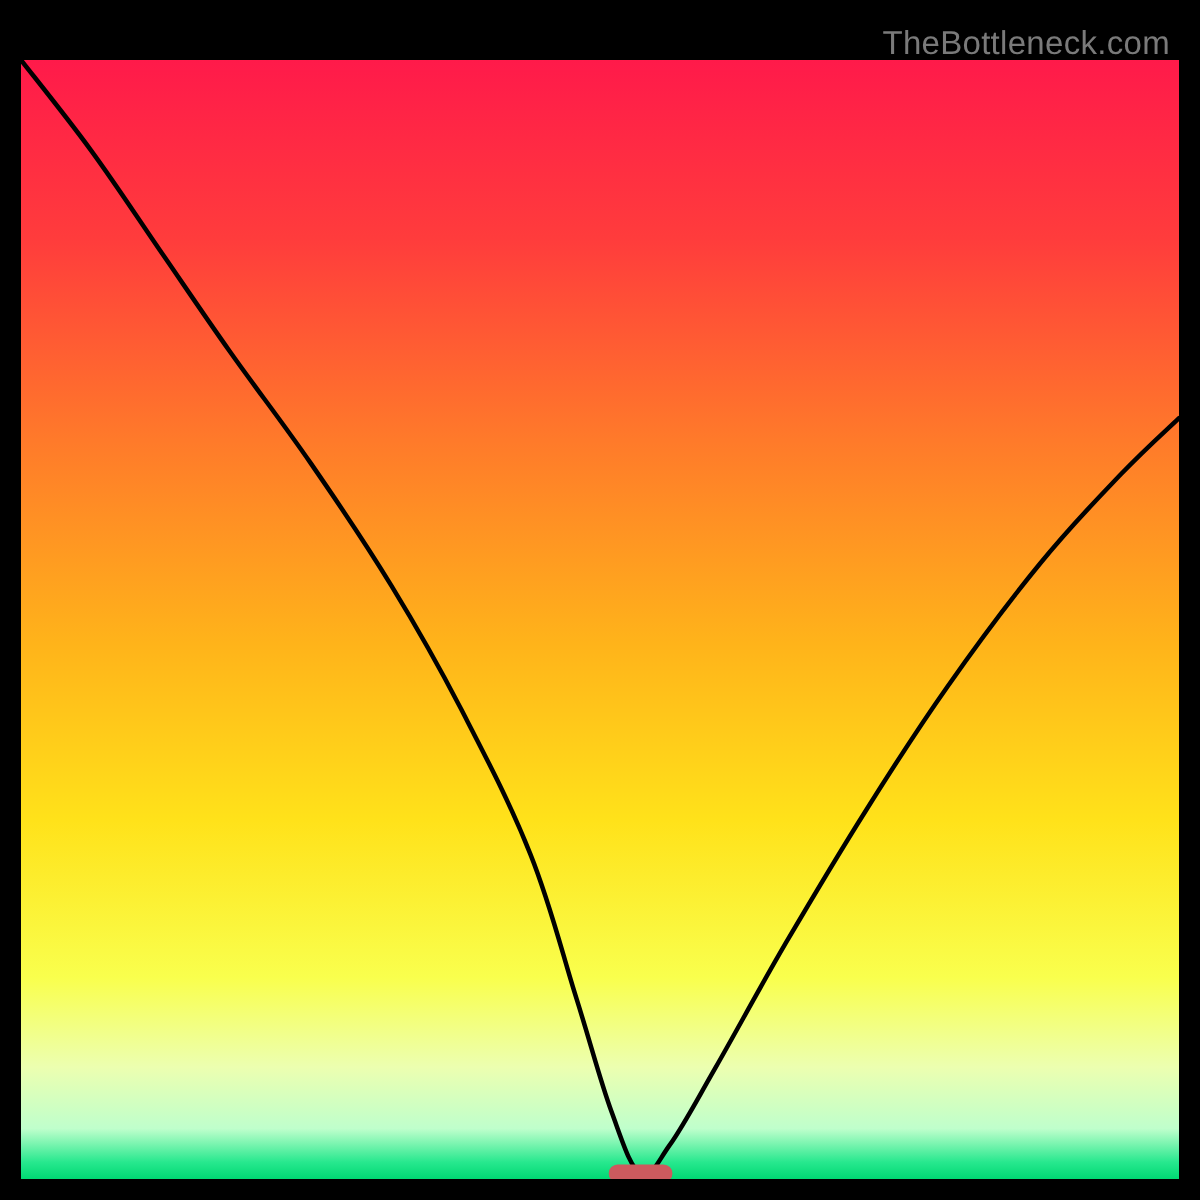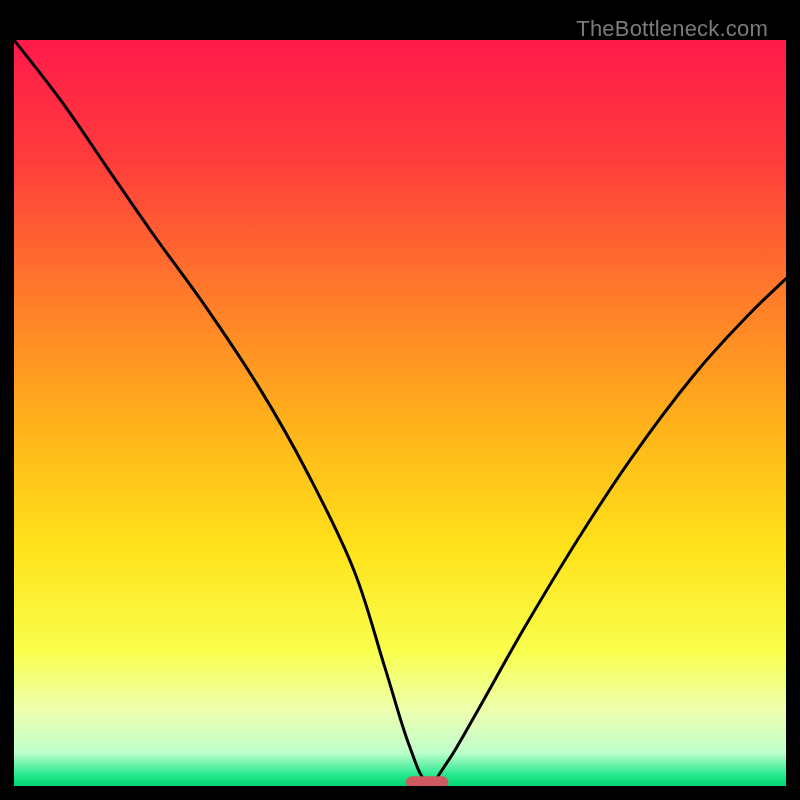--- a/index.html
+++ b/index.html
@@ -15,21 +15,21 @@
     position: absolute;
     left: 14px;
     top: 14px;
     width: 772px;
     height: 772px;
     background: #000;
   }
   .watermark {
     position: absolute;
     top: 16px;
-    right: 32px;
+    right: 20px;
     color: #7a7a7a;
     font-size: 22px;
     letter-spacing: 0.2px;
     font-weight: 400;
   }
   svg {
     position: absolute;
     left: 14px;
     top: 40px;
     width: 772px;

